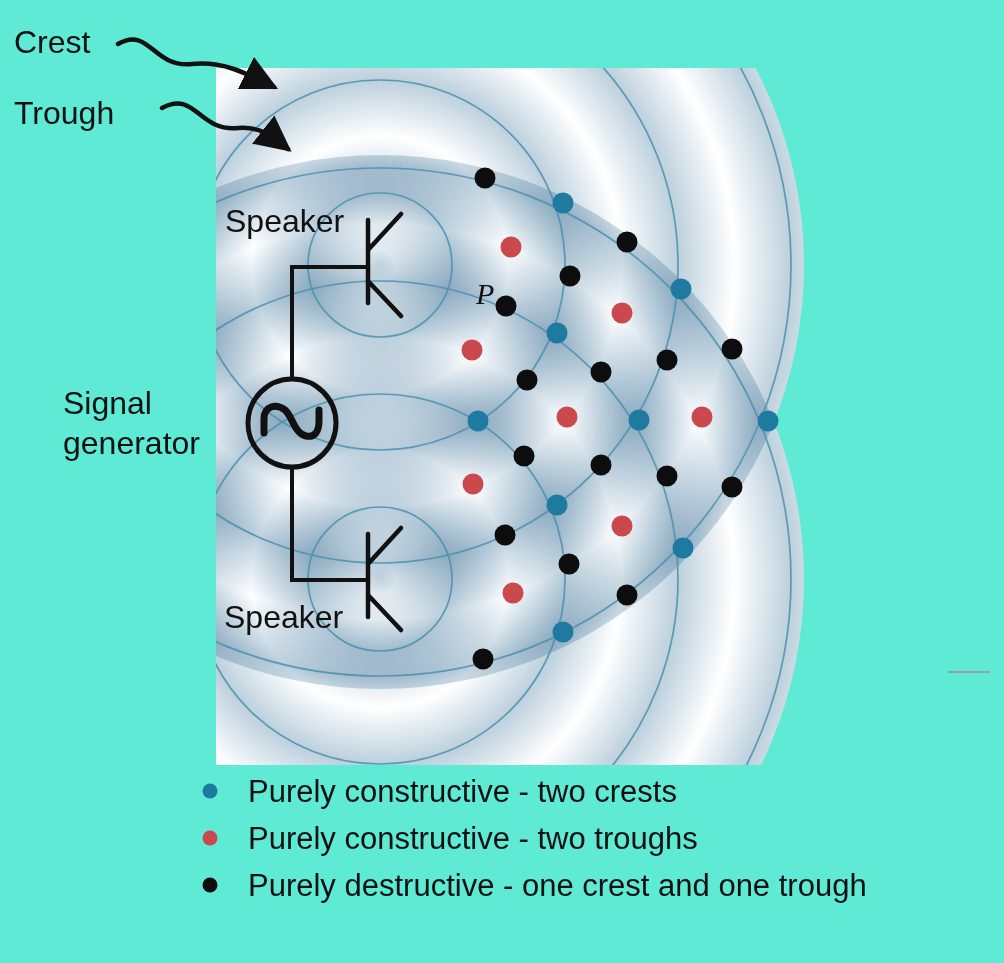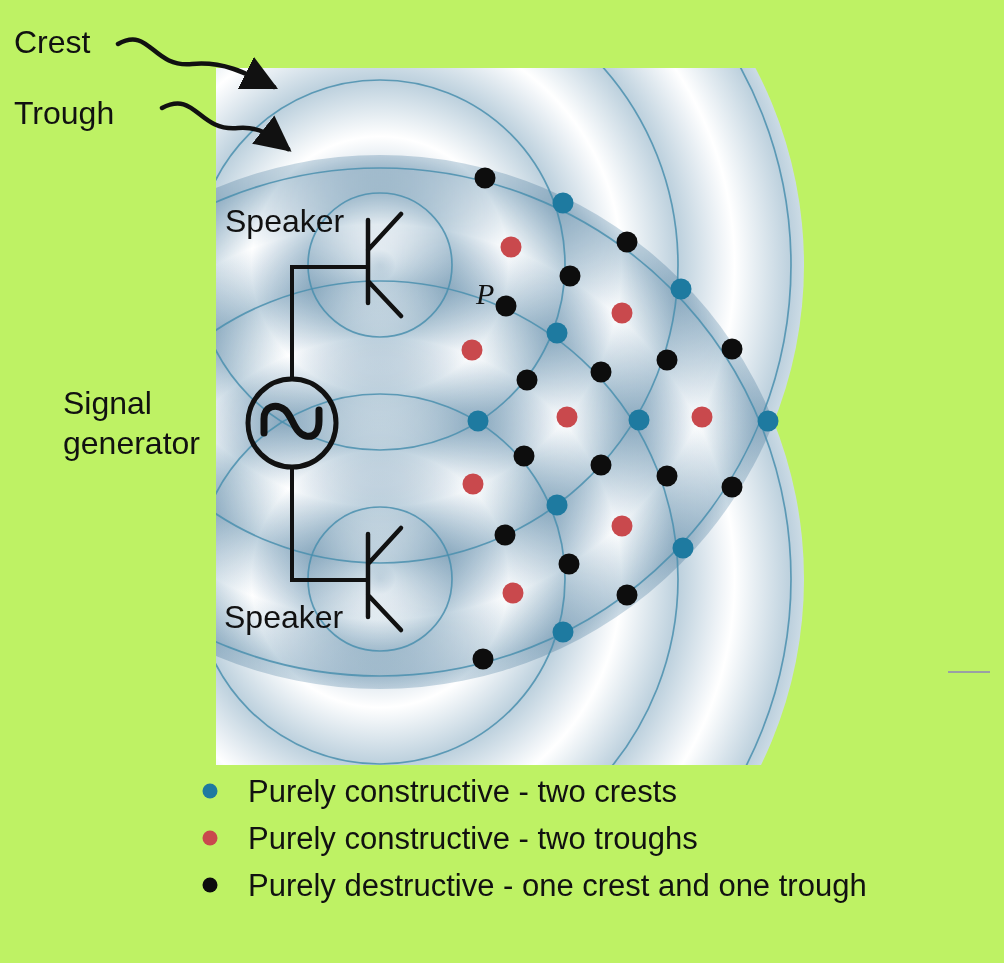--- a/index.html
+++ b/index.html
@@ -1,17 +1,17 @@
 <!DOCTYPE html>
 <html><head>
 <meta charset="utf-8">
 <style>
   html,body{margin:0;padding:0;background:#ffffff;}
   .stage{
-    position:relative;width:1004px;height:963px;background:#bef264;overflow:hidden;
+    position:relative;width:1004px;height:963px;background:#5eead4;overflow:hidden;
     font-family:"Liberation Sans",sans-serif;
   }
   svg{display:block;isolation:isolate;}
   text{fill:#111111;}
   .label{font-size:32px;font-family:"Liberation Sans",sans-serif;}
   .p-label{font-size:30px;font-style:italic;font-family:"Liberation Serif",serif;}
   .legend-text{font-size:31px;font-family:"Liberation Sans",sans-serif;}
   .wire{stroke:#111111;stroke-width:4;fill:none;}
   .glyph{stroke:#111111;stroke-width:4.5;fill:none;stroke-linecap:round;}
   .arrow{stroke:#111111;stroke-width:4.5;fill:none;stroke-linecap:round;}

